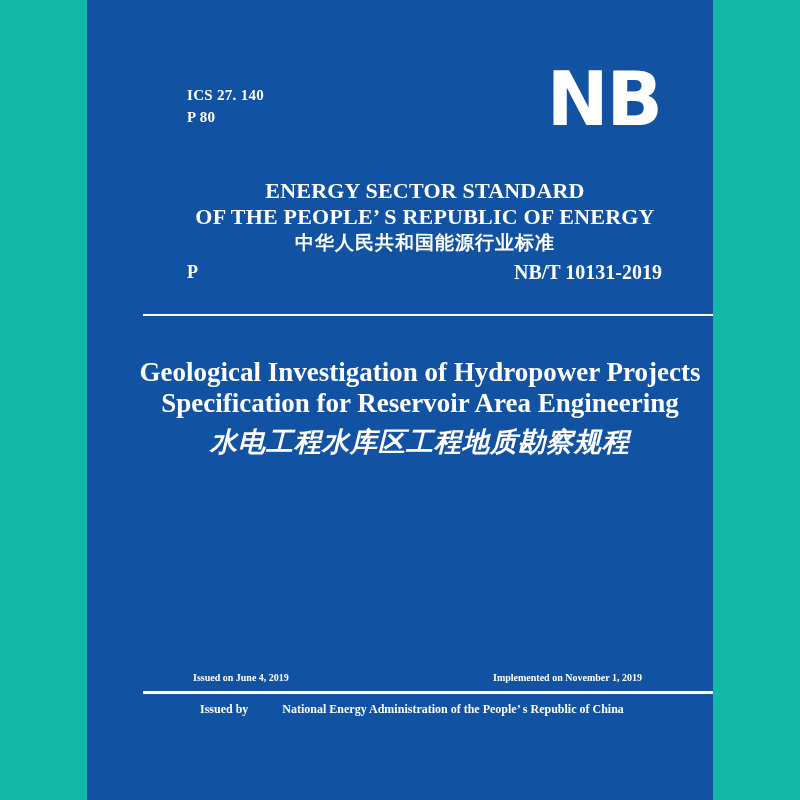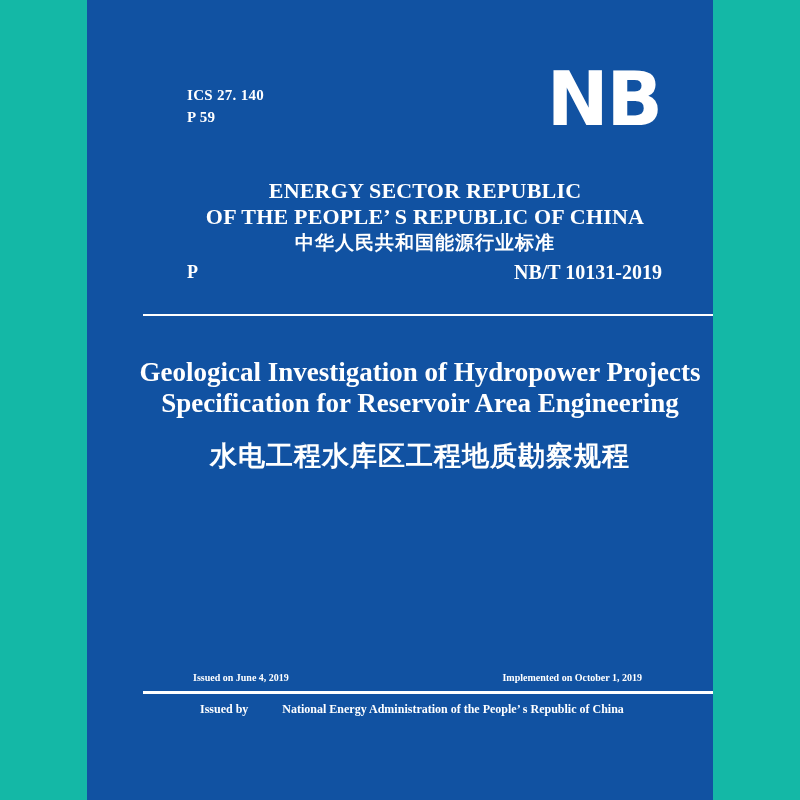--- a/index.html
+++ b/index.html
@@ -97,25 +97,26 @@
     right: 0;
     top: 357px;
     text-align: center;
   }
   .title-block .en {
     font-size: 27px;
     font-weight: bold;
     line-height: 31px;
   }
   .title-block .zh {
-    margin-top: 21px;
+    margin-top: 7px;
     font-size: 27px;
     font-weight: bold;
     line-height: 32px;
     letter-spacing: 1px;
+    font-style: italic;
   }
   .dates-row {
     position: absolute;
     left: 0;
     right: 0;
     top: 672px;
     height: 18px;
     font-size: 10px;
     font-weight: bold;
   }
@@ -141,48 +142,48 @@
   .issued-by-gap { display: inline-block; width: 34px; }
 </style>
 </head>
 <body>
 
 <div class="page">
   <div class="panel">
 
     <div class="ics-block">
       <div>ICS 27. 140</div>
-      <div>P 59</div>
+      <div>P 80</div>
     </div>
 
     <div class="nb-logo">NB</div>
 
     <div class="standard-name">
-      <div class="en">ENERGY SECTOR REPUBLIC</div>
-      <div class="en">OF THE PEOPLE’ S REPUBLIC OF CHINA</div>
+      <div class="en">ENERGY SECTOR STANDARD</div>
+      <div class="en">OF THE PEOPLE’ S REPUBLIC OF ENERGY</div>
       <div class="zh">中华人民共和国能源行业标准</div>
     </div>
 
     <div class="class-label">P</div>
 
     <div class="code-block">
       <div class="code-number">NB/T 10131-2019</div>
     </div>
 
     <div class="divider-top"></div>
 
     <div class="title-block">
       <div class="en">Geological Investigation of Hydropower Projects</div>
       <div class="en">Specification for Reservoir Area Engineering</div>
       <div class="zh">水电工程水库区工程地质勘察规程</div>
     </div>
 
     <div class="dates-row">
       <span class="date-issued">Issued on June 4, 2019</span>
-      <span class="date-implemented">Implemented on October 1, 2019</span>
+      <span class="date-implemented">Implemented on November 1, 2019</span>
     </div>
 
     <div class="divider-bottom"></div>
 
     <div class="issued-by-row">
       <span>Issued by</span><span class="issued-by-gap"></span><span>National Energy Administration of the People’ s Republic of China</span>
     </div>
 
   </div>
 </div>

